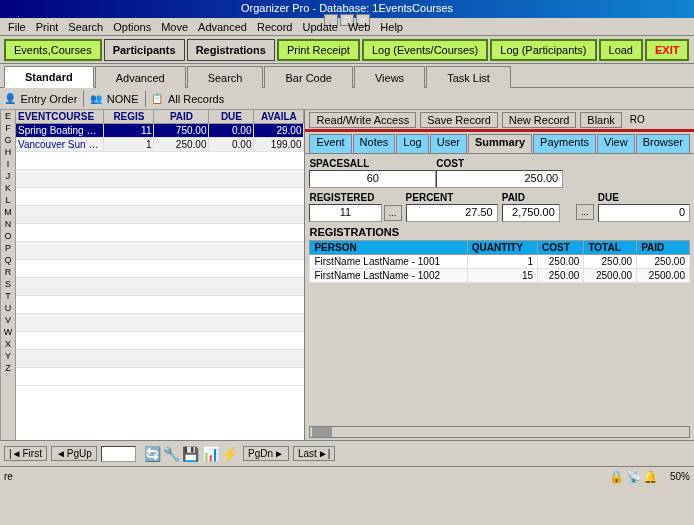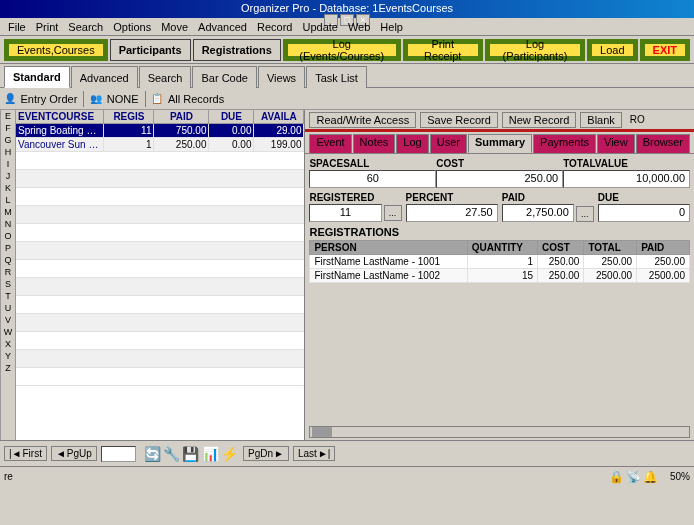--- a/index.html
+++ b/index.html
@@ -54,22 +54,22 @@
     .toolbar {
       background: #d4d0c8;
       display: flex;
       align-items: center;
       padding: 2px 4px;
       gap: 2px;
       height: 28px;
       border-bottom: 1px solid #808080;
     }
     .toolbar-btn {
-      background: #fde047;
-      border: 5px solid #4d7c0f;
+      background: #bef264;
+      border: 2px solid #4d7c0f;
       padding: 2px 8px;
       font-size: 11px;
       cursor: pointer;
       height: 22px;
       display: flex;
       align-items: center;
     }
     .toolbar-btn.active {
       background: #d4d0c8;
       border: 1px solid #404040;
@@ -79,21 +79,21 @@
       background: #d4d0c8;
       display: flex;
       padding: 2px 4px 0;
       gap: 1px;
       height: 24px;
     }
     .tab {
       background: #d4d0c8;
       border: 1px solid #808080;
       border-bottom: none;
-      padding: 2px 8px;
+      padding: 2px 20px;
       font-size: 11px;
       cursor: pointer;
       height: 22px;
       display: flex;
       align-items: center;
     }
     .tab.active {
       background: #ffffff;
       border-bottom: 1px solid #ffffff;
       font-weight: bold;
@@ -189,21 +189,21 @@
       font-size: 11px;
       cursor: pointer;
     }
     .right-tabs {
       display: flex;
       padding: 2px 4px 0;
       gap: 1px;
       height: 22px;
     }
     .right-tab {
-      background: #be185d;
+      background: #7dd3fc;
       border: 1px solid #808080;
       border-bottom: none;
       padding: 1px 6px;
       font-size: 11px;
       cursor: pointer;
     }
     .right-tab.active { background: #d4d0c8; border-bottom: 1px solid #d4d0c8; font-weight: bold; }
     .summary-panel {
       padding: 4px;
       flex: 1;
@@ -246,21 +246,21 @@
       font-weight: bold;
       margin-bottom: 2px;
     }
     .reg-table {
       width: 100%;
       border-collapse: collapse;
       background: white;
       font-size: 10px;
     }
     .reg-table th {
-      background: #a3a3a3;
+      background: #0ea5e9;
       border: 1px solid #999;
       padding: 1px 4px;
       text-align: left;
       font-weight: bold;
       font-size: 10px;
     }
     .reg-table td {
       border: 1px solid #e0e0e0;
       padding: 1px 4px;
       text-align: right;
@@ -361,22 +361,22 @@
   <span class="menu-item">Record</span>
   <span class="menu-item">Update</span>
   <span class="menu-item">Web</span>
   <span class="menu-item">Help</span>
 </div>
 
 <div class="toolbar">
   <button class="toolbar-btn">Events,Courses</button>
   <button class="toolbar-btn active">Participants</button>
   <button class="toolbar-btn active">Registrations</button>
+  <button class="toolbar-btn">Print Receipt</button>
   <button class="toolbar-btn">Log (Events/Courses)</button>
-  <button class="toolbar-btn">Print Receipt</button>
   <button class="toolbar-btn">Log (Participants)</button>
   <button class="toolbar-btn">Load</button>
   <button class="toolbar-btn" style="font-weight:bold;color:red;">EXIT</button>
 </div>
 
 <div class="tab-bar" style="border-bottom:1px solid #808080;">
   <div class="tab active">Standard</div>
   <div class="tab">Advanced</div>
   <div class="tab">Search</div>
   <div class="tab">Bar Code</div>
@@ -489,41 +489,37 @@
 
       <div class="summary-grid">
         <div class="summary-field">
           <div class="summary-label">SPACESALL</div>
           <div class="summary-value" style="text-align:center;">60</div>
         </div>
         <div class="summary-field">
           <div class="summary-label">COST</div>
           <div class="summary-value">250.00</div>
         </div>
-        <div class="summary-field">
-          <div class="summary-label">TOTALVALUE</div>
-          <div class="summary-value">10,000.00</div>
-        </div>
       </div>
 
       <div class="summary-row2">
         <div class="summary-field">
           <div class="summary-label">REGISTERED</div>
           <div style="display:flex;align-items:center;gap:2px;">
             <div class="summary-value" style="flex:1;text-align:center;">11</div>
             <button class="ellipsis-btn">...</button>
           </div>
         </div>
         <div class="summary-field">
           <div class="summary-label">PERCENT</div>
           <div class="summary-value">27.50</div>
         </div>
         <div class="summary-field">
           <div class="summary-label">PAID</div>
-          <div style="display:flex;align-items:flex-end;gap:2px;">
+          <div style="display:flex;align-items:flex-start;gap:16px;">
             <div class="summary-value" style="flex:1;">2,750.00</div>
             <button class="ellipsis-btn">...</button>
           </div>
         </div>
         <div class="summary-field">
           <div class="summary-label">DUE</div>
           <div class="summary-value">0</div>
         </div>
       </div>
 

